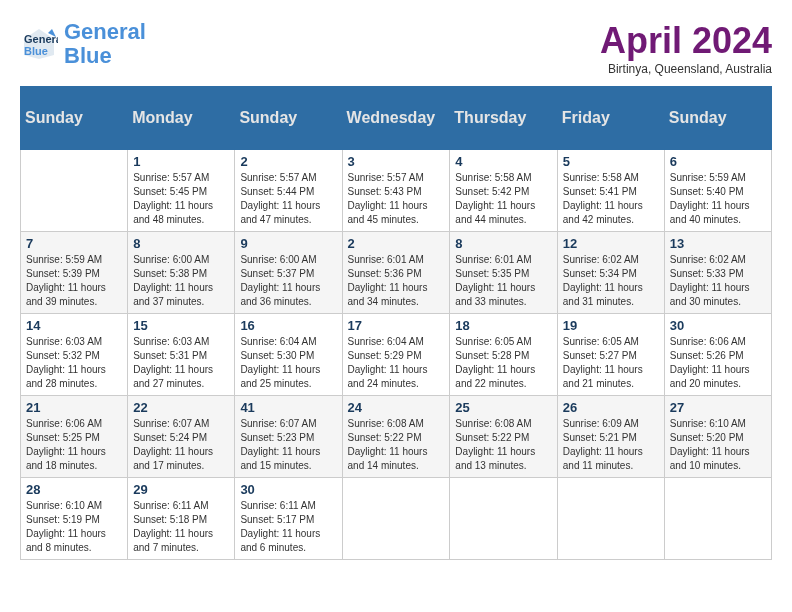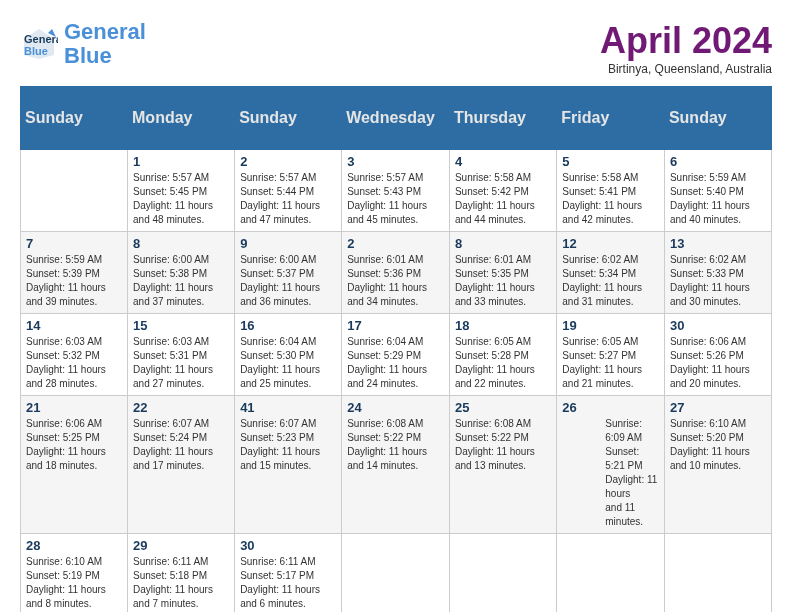--- a/index.html
+++ b/index.html
@@ -303,21 +303,21 @@
         </td>
         <td>
           <span class="day-number">25</span>
           <div class="day-details" style="white-space: pre-line;">Sunrise: 6:08 AM
 Sunset: 5:22 PM
 Daylight: 11 hours
 and 13 minutes.</div>
         </td>
         <td>
           <span class="day-number">26</span>
-          <div class="day-details" style="white-space: pre-line; margin-left: 43px;">Sunrise: 6:09 AM
+          <div class="day-details" style="white-space: pre-line;">Sunrise: 6:09 AM
 Sunset: 5:21 PM
 Daylight: 11 hours
 and 11 minutes.</div>
         </td>
         <td>
           <span class="day-number">27</span>
           <div class="day-details" style="white-space: pre-line;">Sunrise: 6:10 AM
 Sunset: 5:20 PM
 Daylight: 11 hours
 and 10 minutes.</div>

